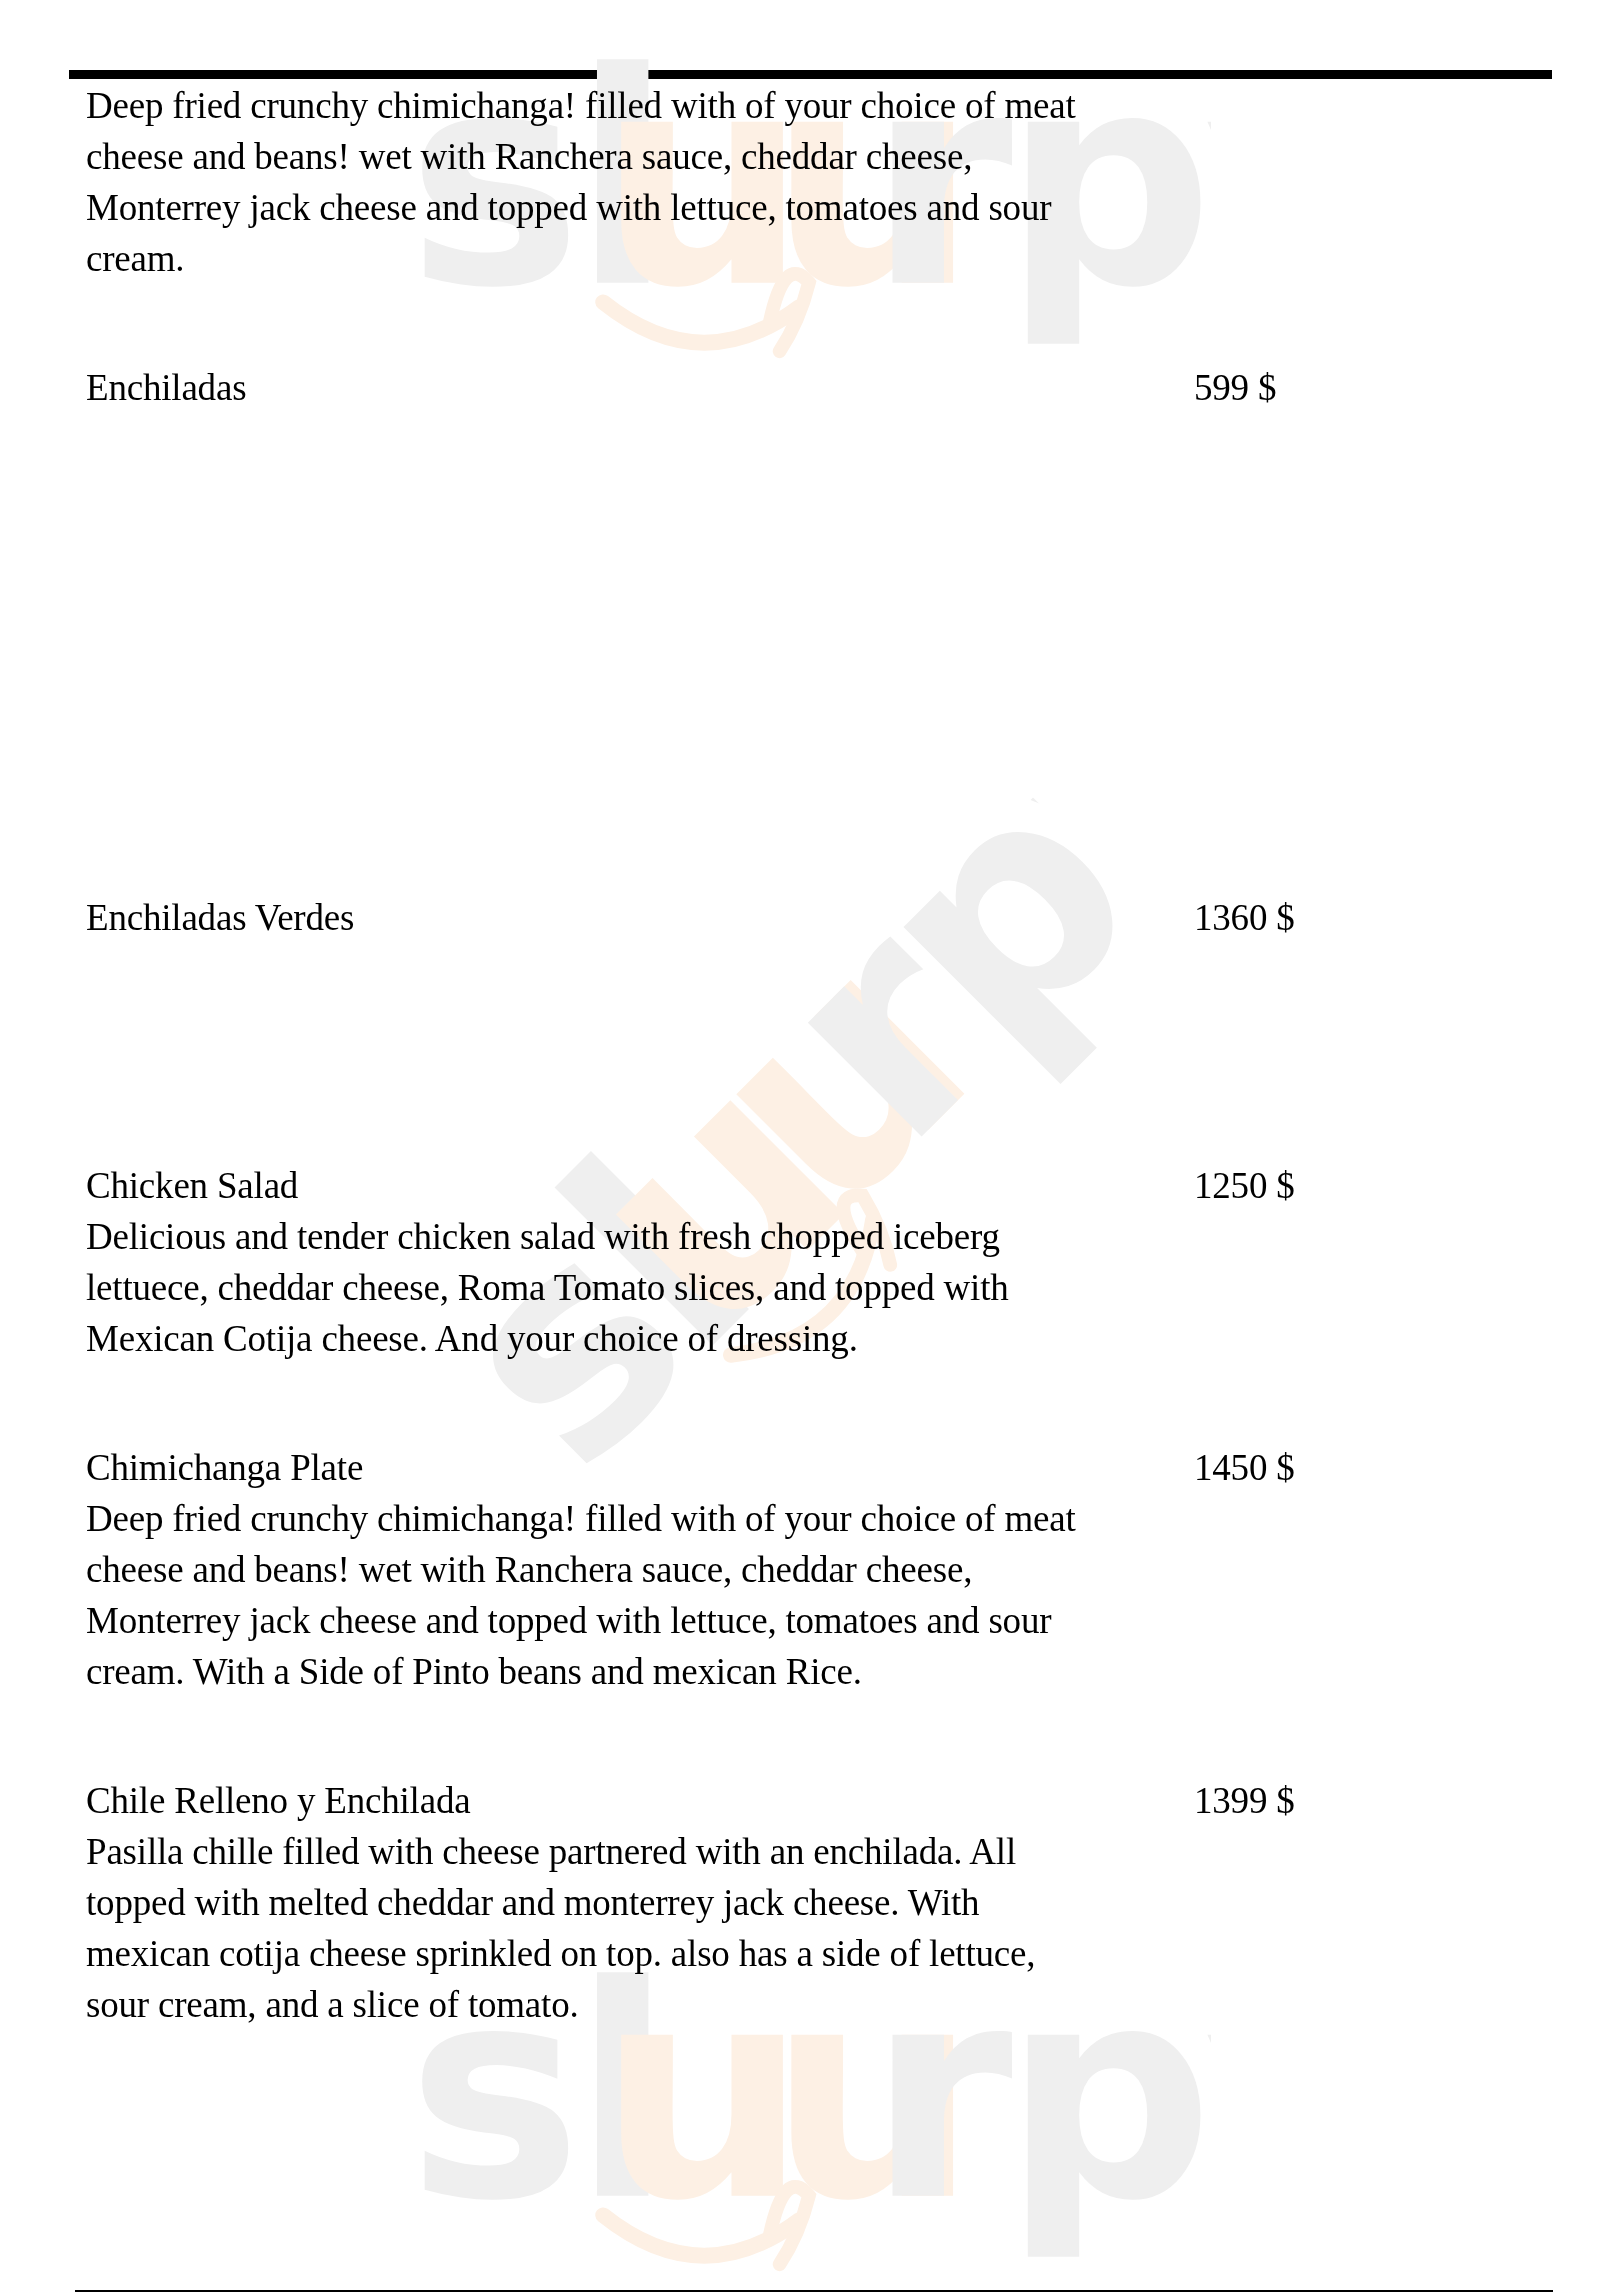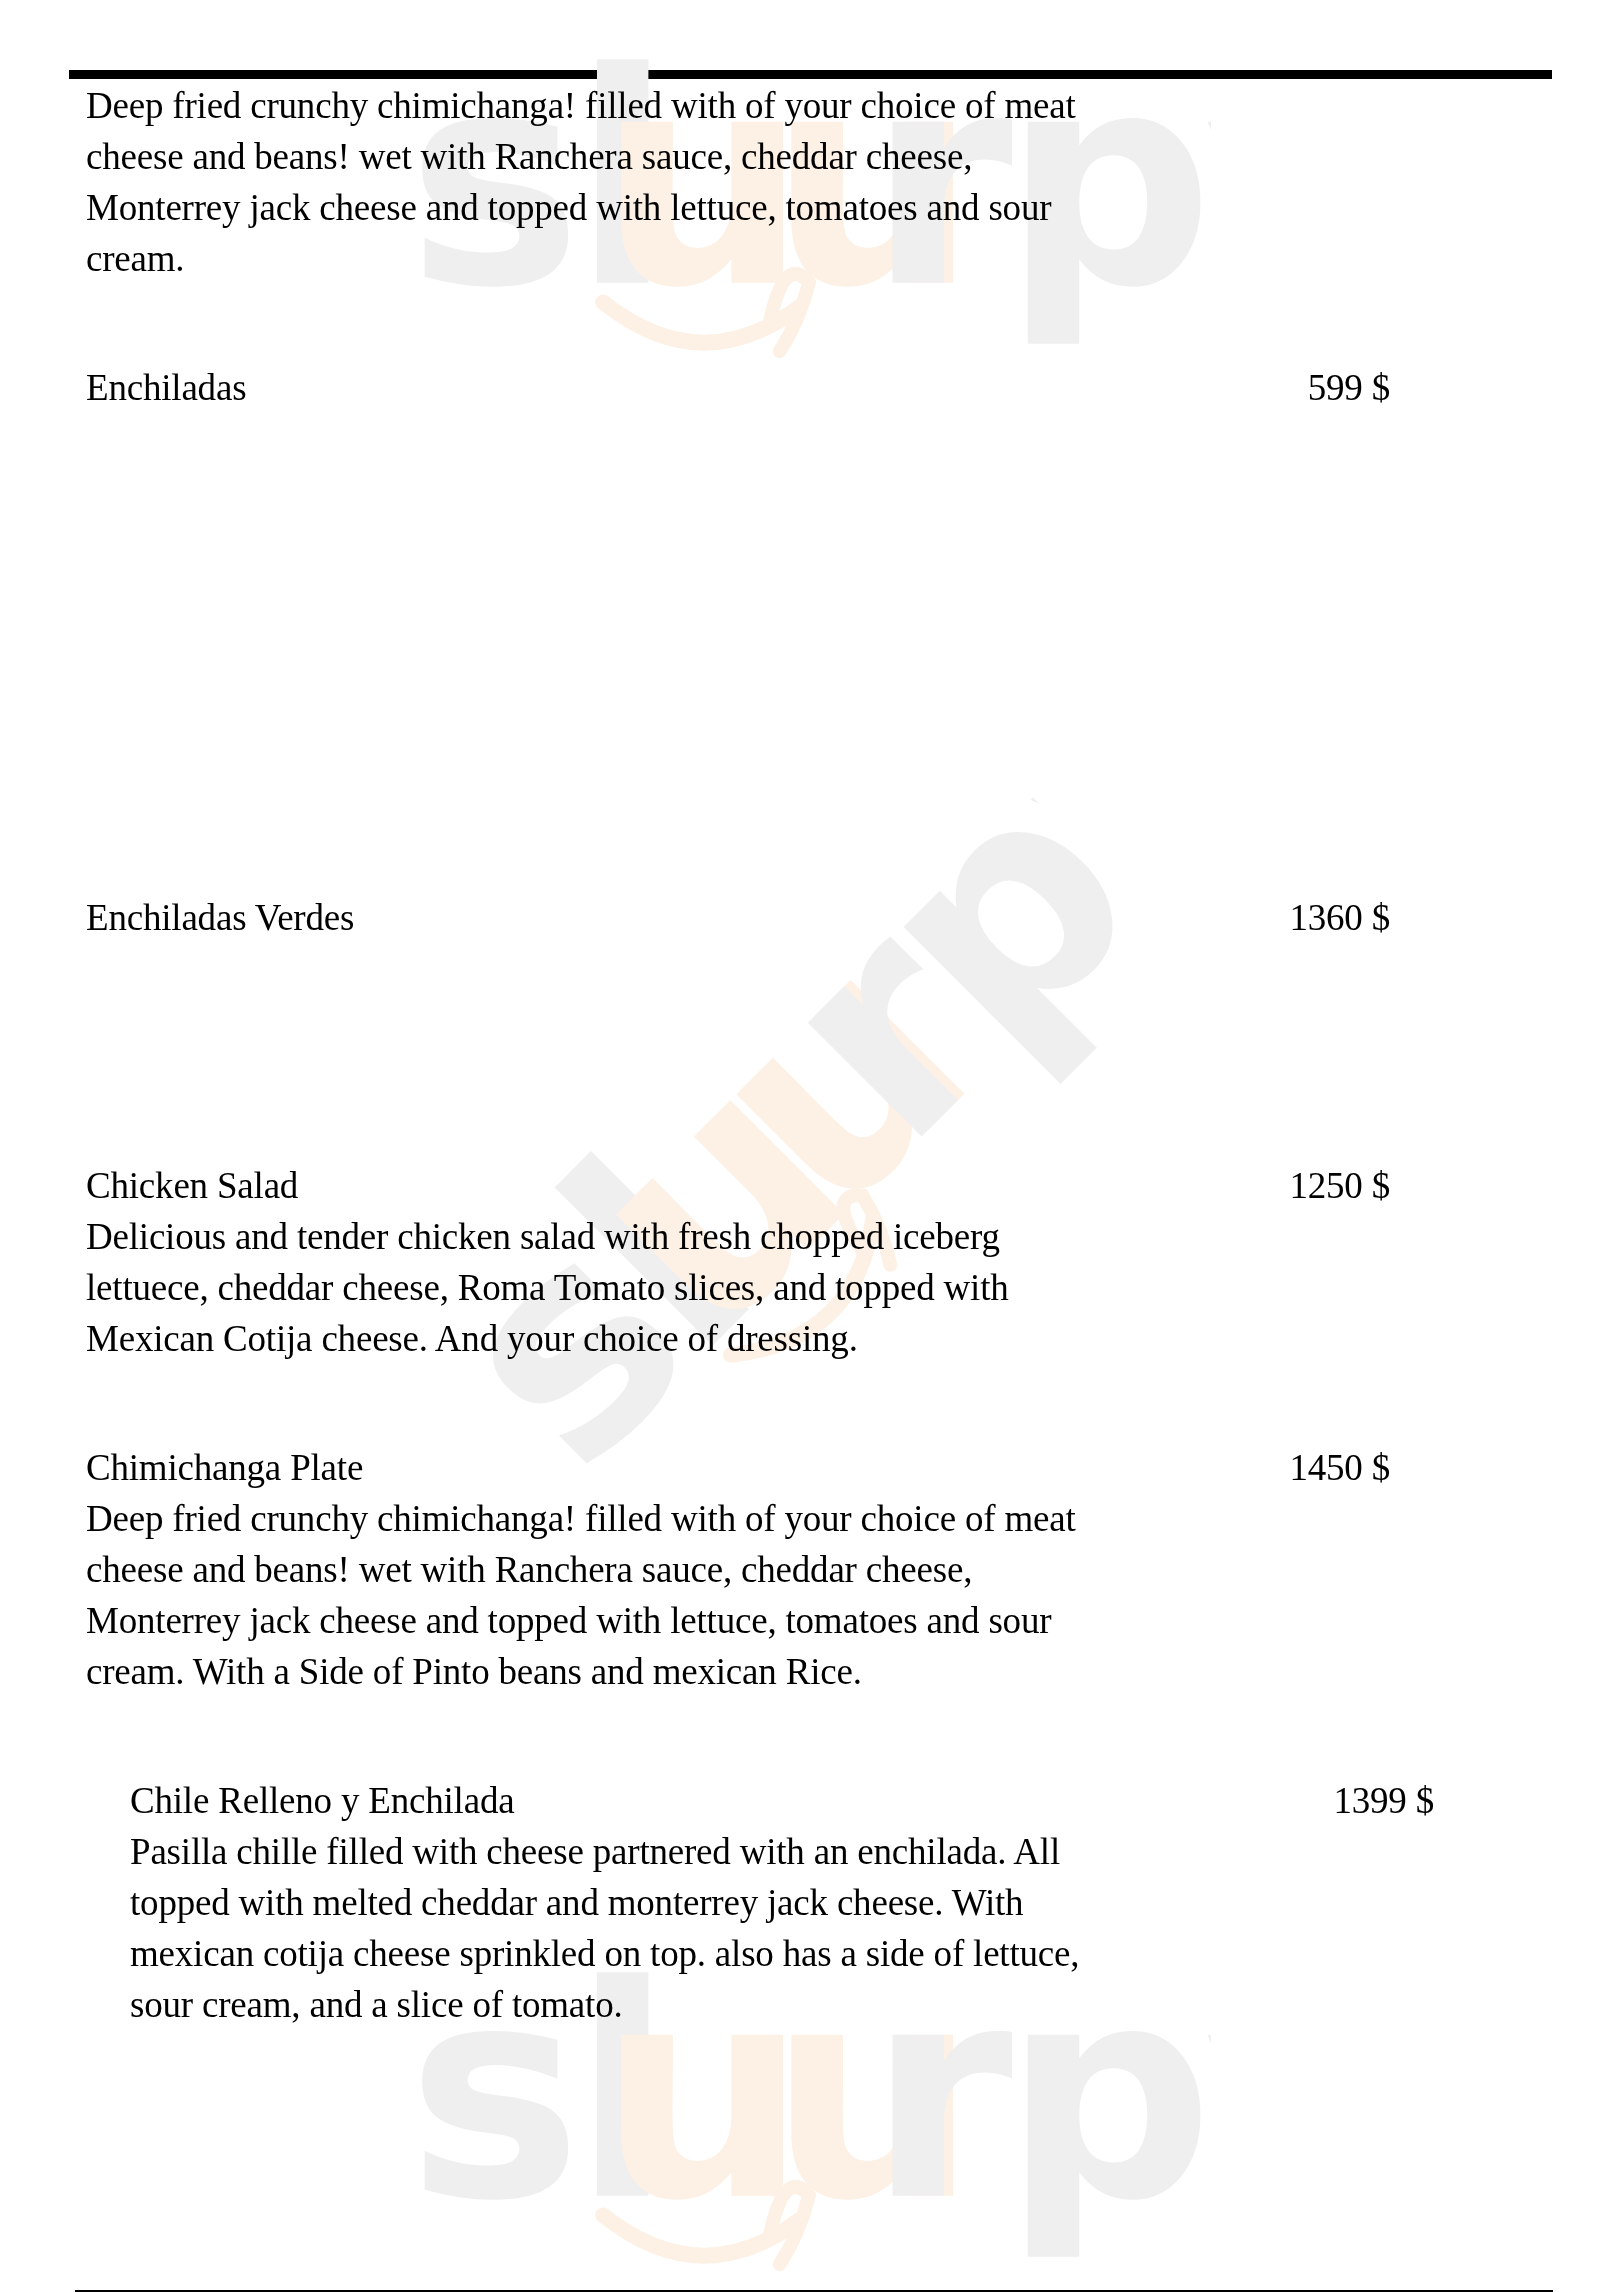--- a/index.html
+++ b/index.html
@@ -62,21 +62,20 @@
       justify-content: space-between;
       align-items: baseline;
       height: 51px;
       line-height: 51px;
     }
     .item-name, .item-price, .item-desc {
       font-size: 37px;
       letter-spacing: -0.2px;
     }
     .item-price {
-      text-align: right;
       width: 196px;
       white-space: nowrap;
     }
     .item-desc {
       line-height: 51px;
       width: 1166px;
       white-space: pre-line;
     }
   </style>
 </head>
@@ -155,21 +154,21 @@
     <div class="item-head">
       <span class="item-name">Chimichanga Plate</span>
       <span class="item-price">1450 $</span>
     </div>
     <div class="item-desc">Deep fried crunchy chimichanga!  filled with of your choice of meat
 cheese and beans!  wet with Ranchera sauce, cheddar cheese,
 Monterrey jack cheese and topped with lettuce, tomatoes and sour
 cream.  With a Side of Pinto beans and mexican Rice.</div>
   </div>
 
-  <div class="item" style="top:1775px;margin-left:44px;">
+  <div class="item" style="top:1775px;">
     <div class="item-head">
       <span class="item-name">Chile Relleno y Enchilada</span>
       <span class="item-price">1399 $</span>
     </div>
     <div class="item-desc">Pasilla chille filled with cheese partnered with an enchilada.  All
 topped with melted cheddar and monterrey jack cheese.  With
 mexican cotija cheese sprinkled on top.  also has a side of lettuce,
 sour cream, and a slice of tomato.</div>
   </div>
 

